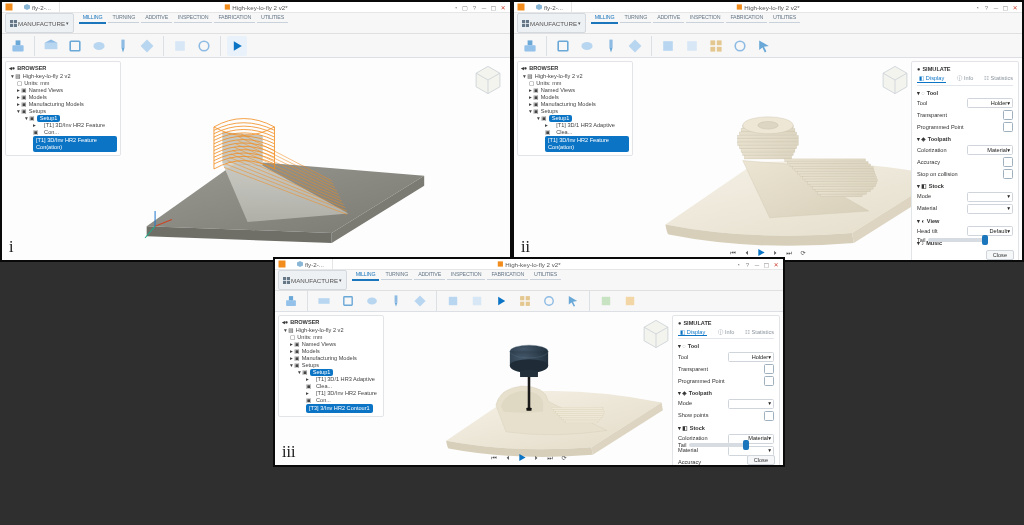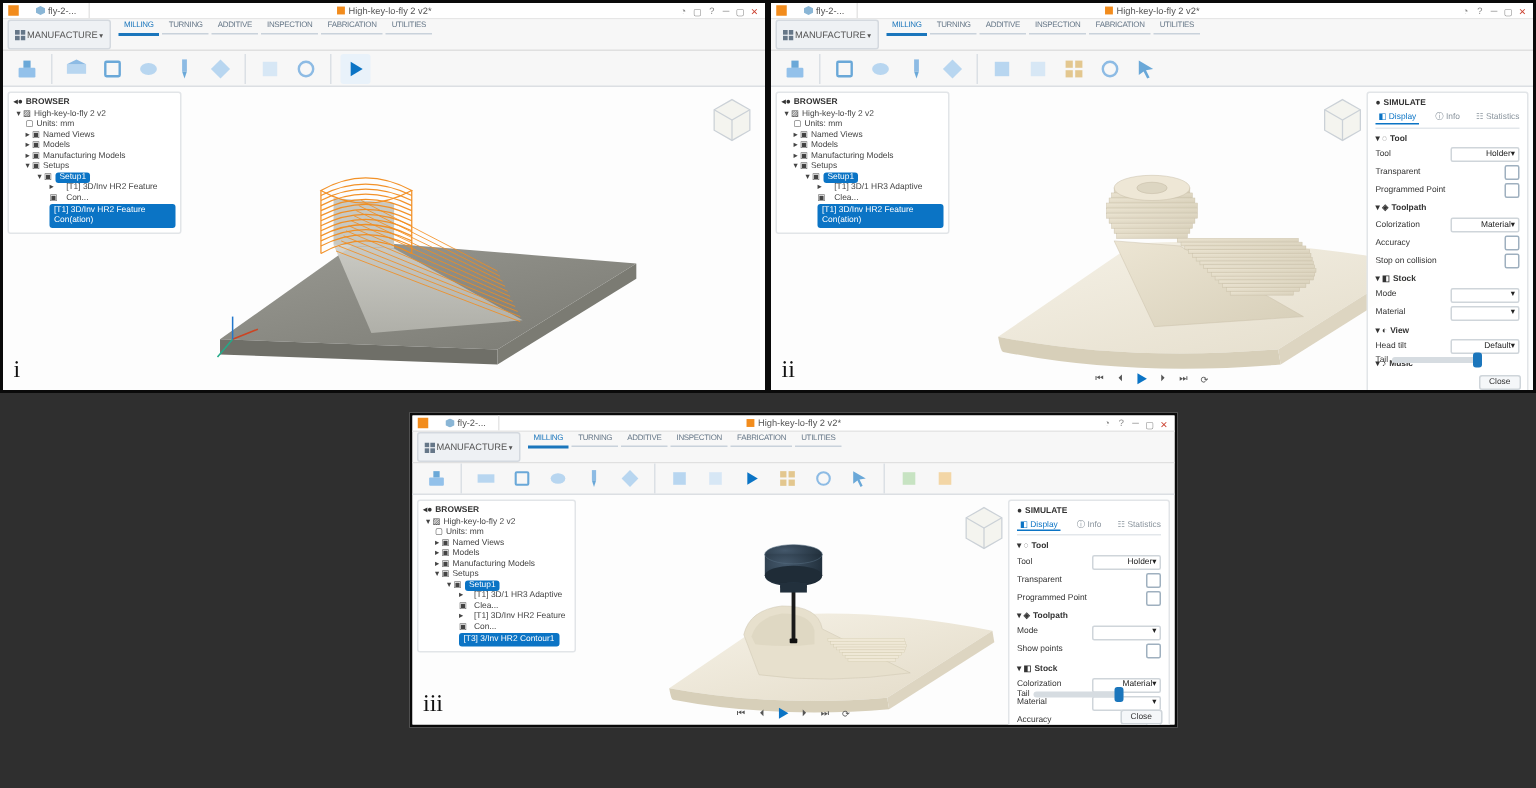--- a/index.html
+++ b/index.html
@@ -748,21 +748,21 @@
           </span>
         <span class="pbtn">⏵</span>
         <span class="pbtn">⏭</span>
         <span class="pbtn">⟳</span>
       </div>
     </div>
   </div>
   <div class="label-roman">ii</div>
 </div>
 
-<div class="frame" style="left:273px; top:275px; width:512px; height:210px;">
+<div class="frame" style="left:273px; top:257px; width:512px; height:210px;">
   <div class="fwin">
 
     <div class="ftitle">
       <span>
           <svg width="8" height="8" viewBox="0 0 16 16">
             <rect x="1" y="1" width="14" height="14" fill="#f28c1d"></rect>
           </svg>
         </span>
       <div class="tab">
         <span>

